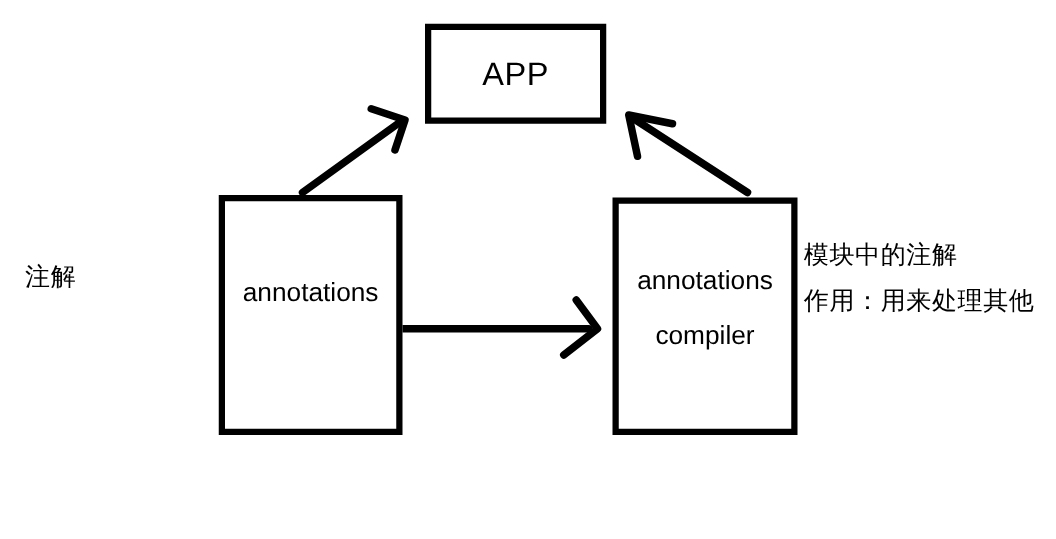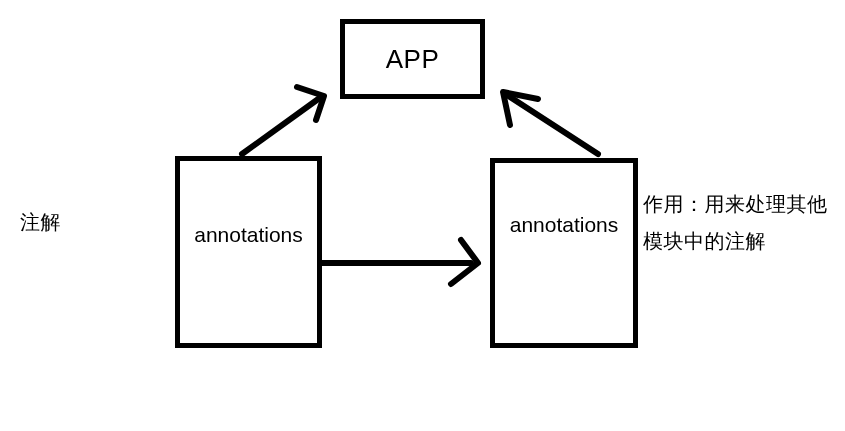--- a/index.html
+++ b/index.html
@@ -108,25 +108,26 @@
   <div class="node-box box-app">
     <span>APP</span>
   </div>
 
   <div class="node-box box-annotations">
     <span>annotations</span>
   </div>
 
   <div class="node-box box-compiler">
     <div>annotations</div>
+    <div>compiler</div>
   </div>
 
 
   <div class="note note-left">
     <div>注解</div>
   </div>
 
   <div class="note note-right">
+    <div>模块中的注解</div>
     <div>作用：用来处理其他</div>
-    <div>模块中的注解</div>
   </div>
 
 </div>
 
 </body></html>

